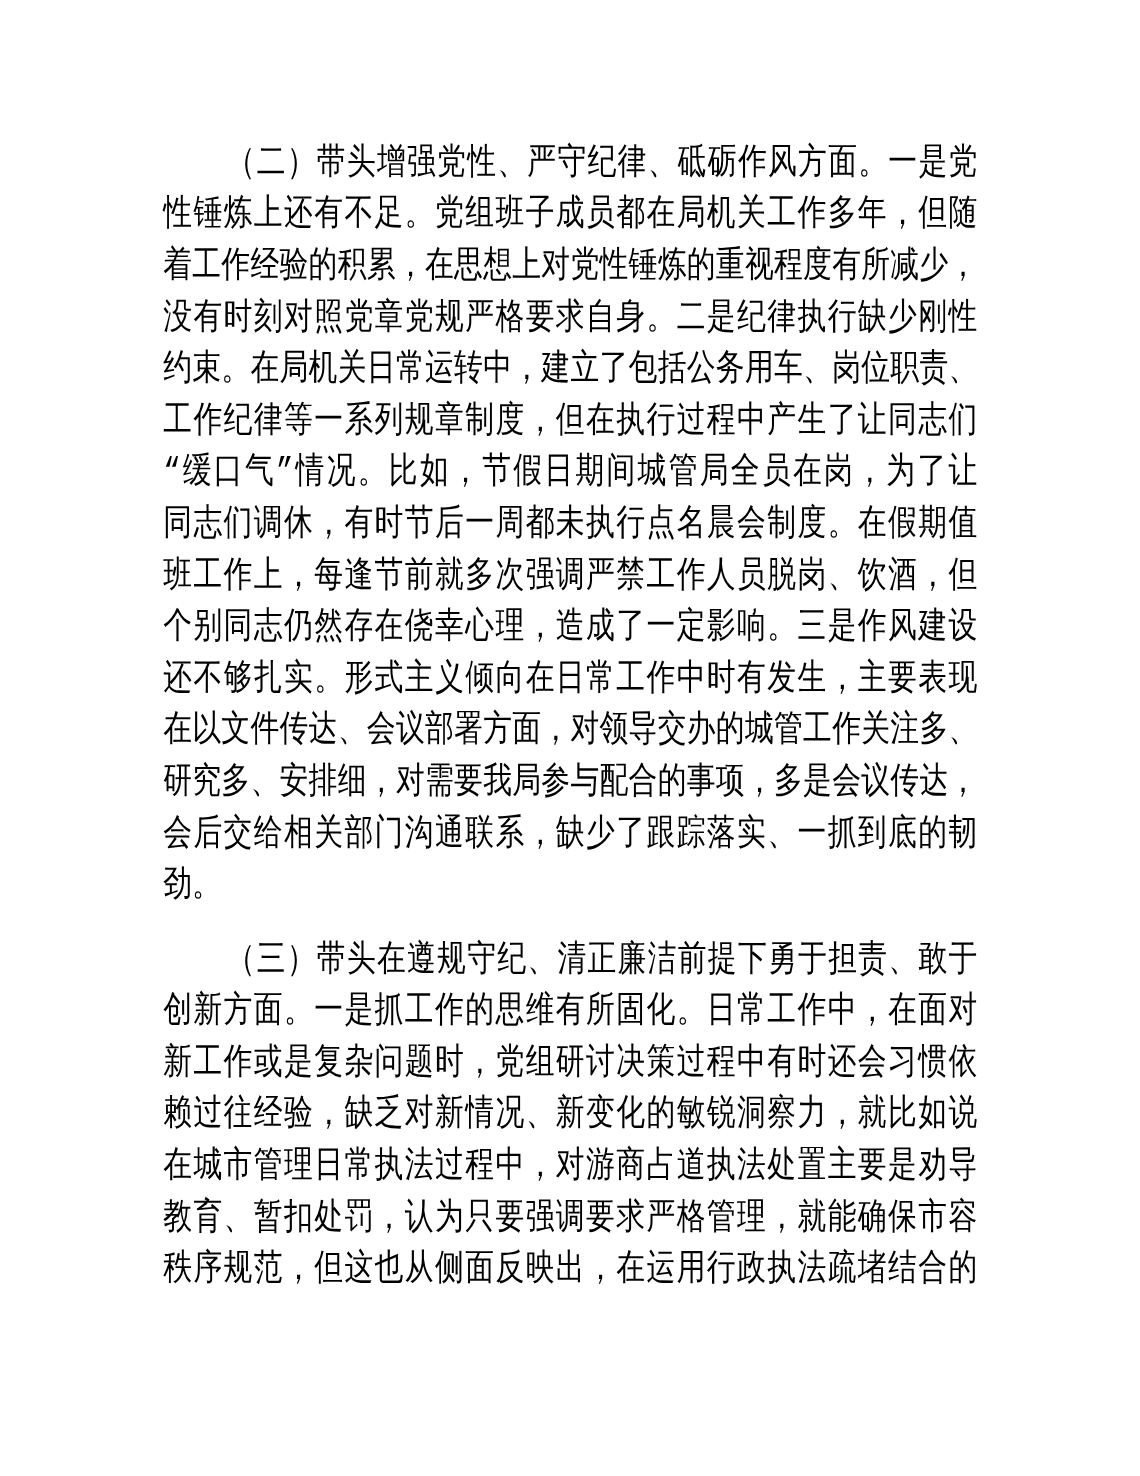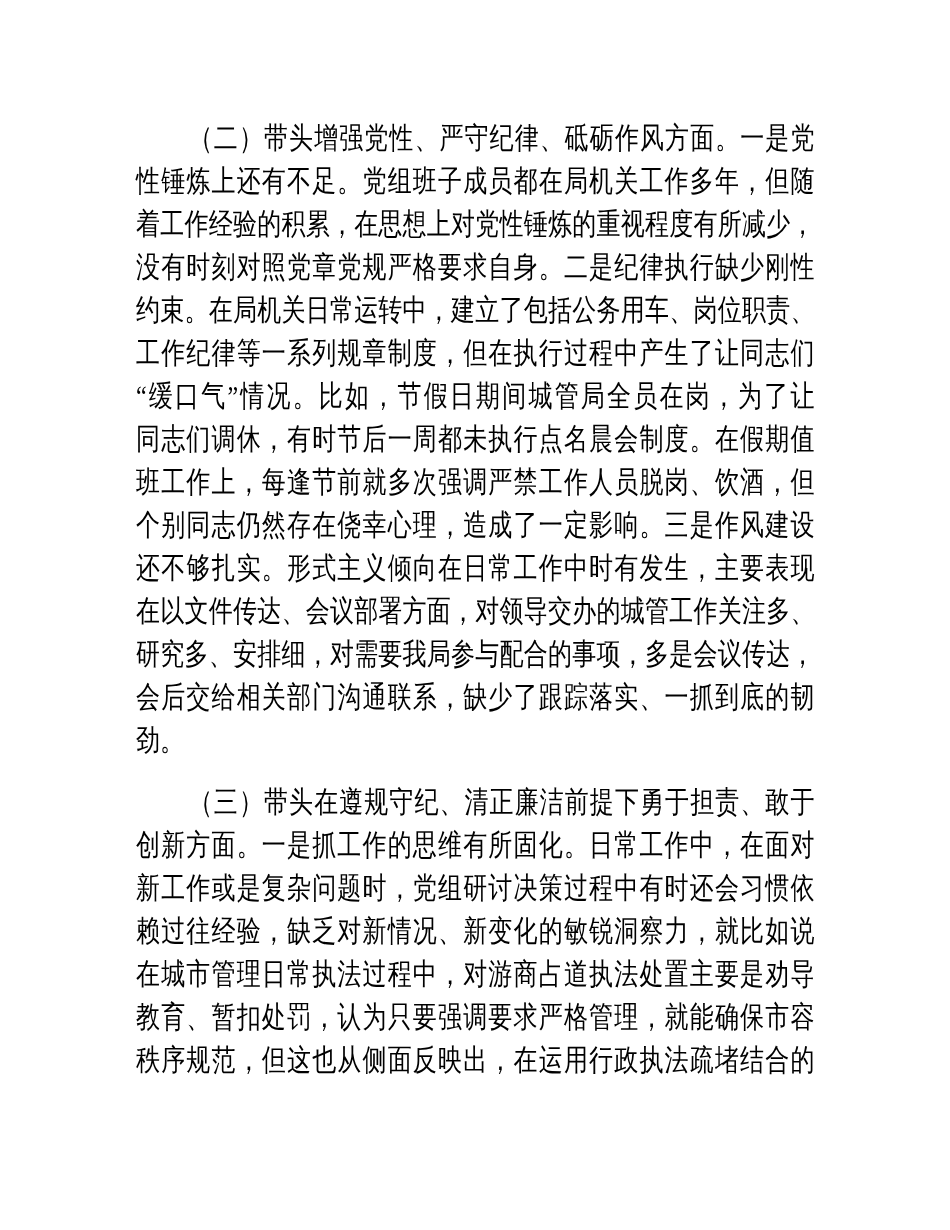--- a/index.html
+++ b/index.html
@@ -6,21 +6,21 @@
     margin: 0;
     padding: 0;
     background: #ffffff;
   }
   .page {
     position: relative;
     width: 950px;
     height: 1149px;
     background: #ffffff;
     overflow: hidden;
-    font-family: Liberation Serif, serif;
+    font-family: Liberation Mono, monospace;
   }
   .doc-body {
     position: absolute;
     left: 136px;
     top: 116px;
     width: 848px;              
     transform: scaleX(0.8);    
     transform-origin: 0 0;
     color: #000000;
     font-size: 30px;

